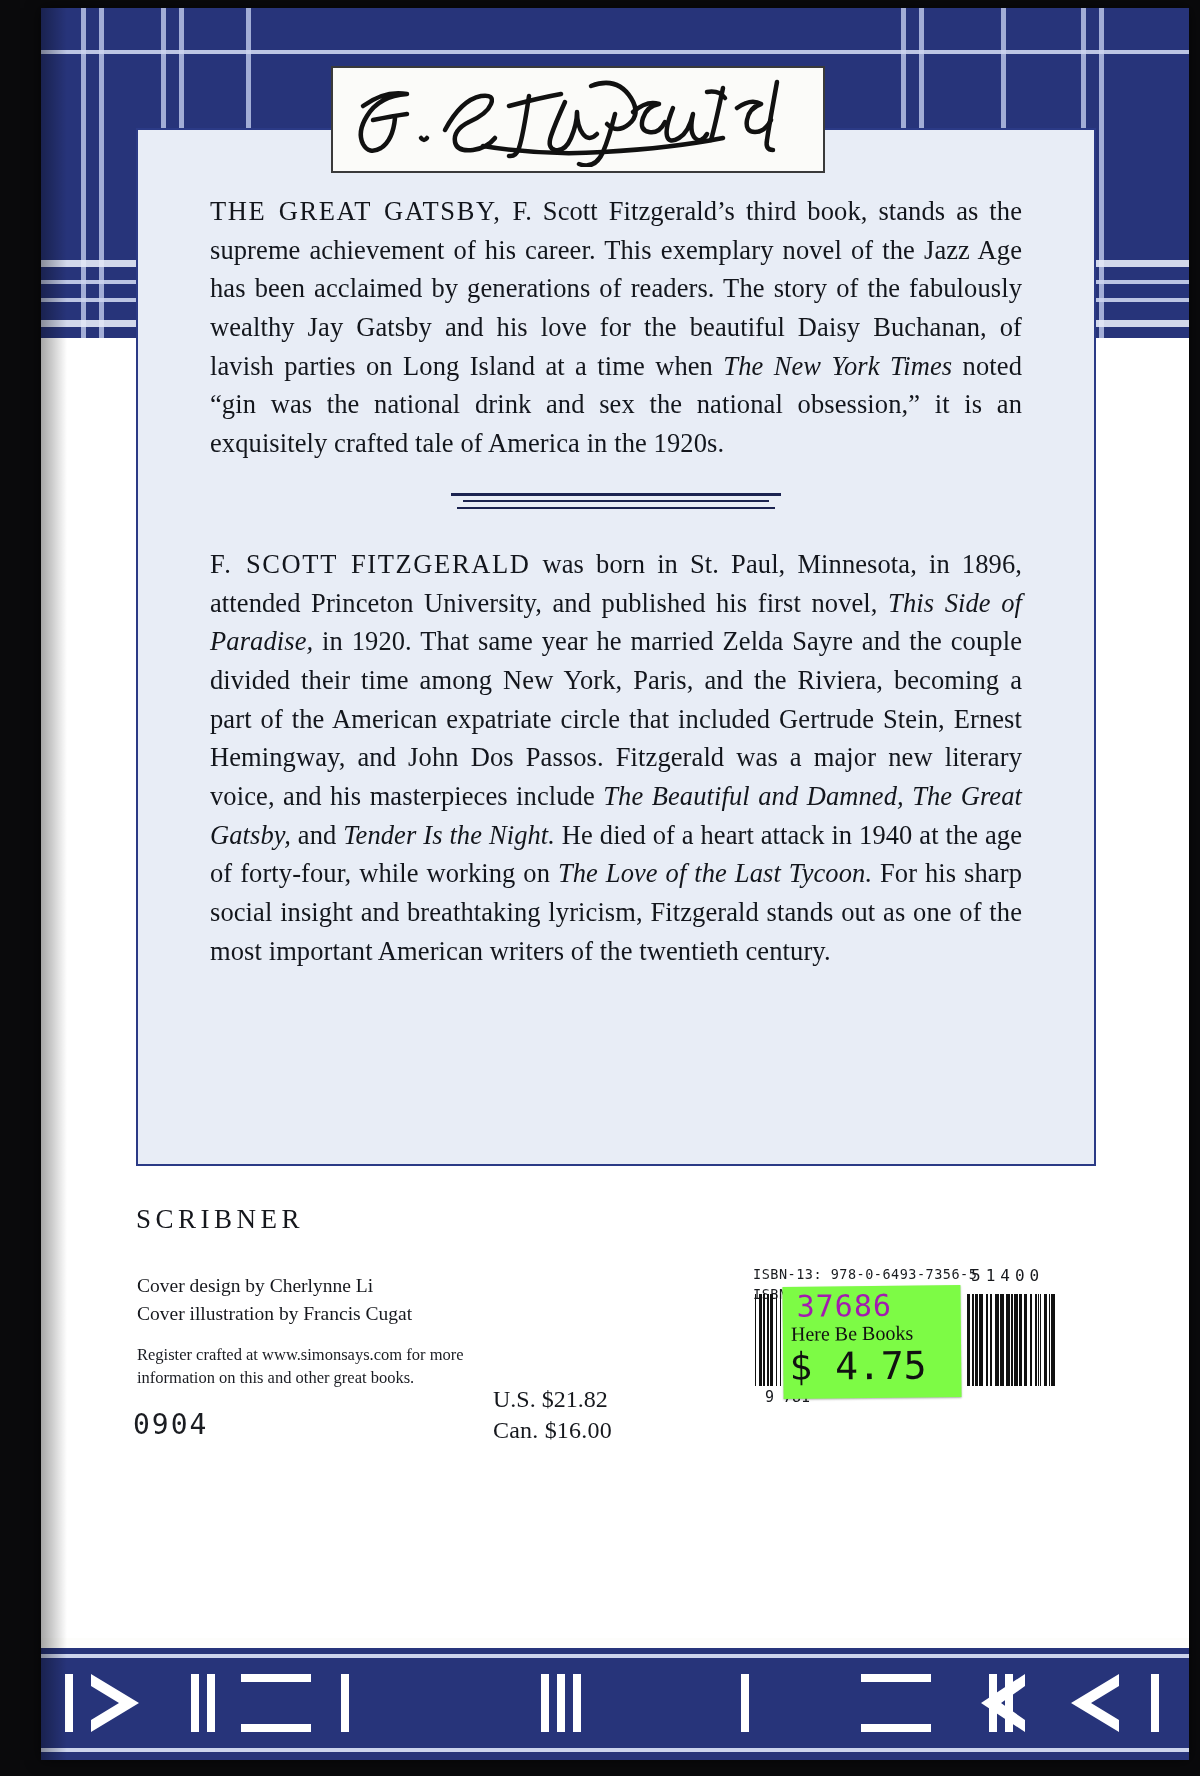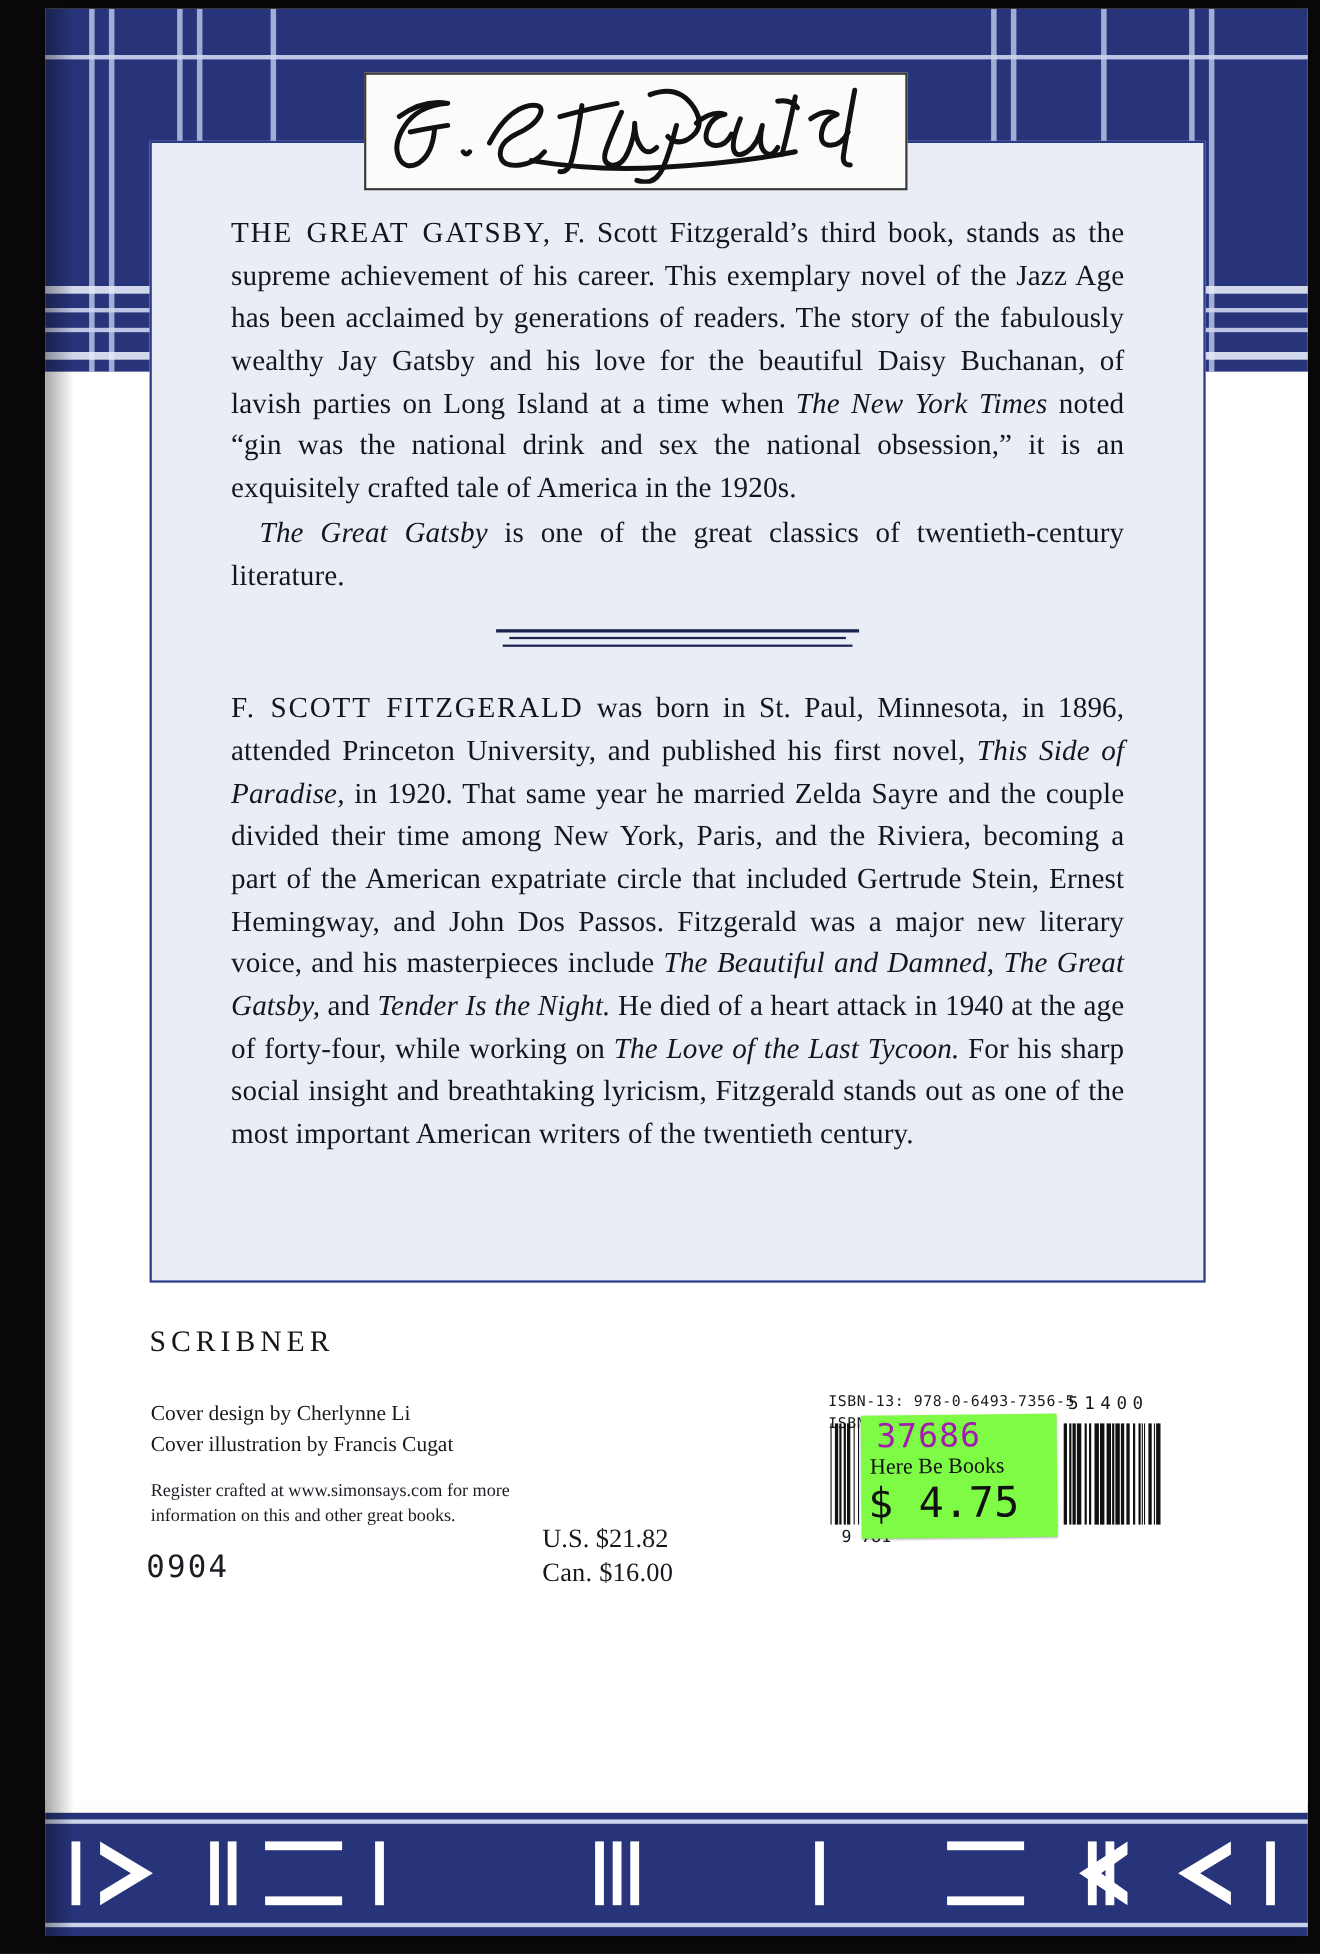--- a/index.html
+++ b/index.html
@@ -318,21 +318,20 @@
           <path d="M444 14 q-8 44 -10 58 q-2 10 6 10"></path>
           <path d="M150 78 q60 10 120 6 q70 -4 120 -14"></path>
         </g>
       </svg>
     </div>
 
     <div class="panel">
 
       <p><span class="smallcaps">THE GREAT GATSBY,</span><span> F. Scott Fitzgerald’s third book, stands as the supreme achievement of his career. This exemplary novel of the Jazz Age has been acclaimed by generations of readers. The story of the fabulously wealthy Jay Gatsby and his love for the beautiful Daisy Buchanan, of lavish parties on Long Island at a time when </span><span class="it">The New York Times</span><span> noted “gin was the national drink and sex the national obsession,” it is an exquisitely crafted tale of America in the 1920s.</span></p>
 
-      <p><span class="it">The Great Gatsby</span><span> is one of the great classics of twentieth-century literature.</span></p>
 
       <div class="divider">
         <i class="a"></i>
           <i class="b"></i>
           <i class="c"></i>
       </div>
 
       <p class="p2"><span class="smallcaps">F. SCOTT FITZGERALD</span><span> was born in St. Paul, Minnesota, in 1896, attended Princeton University, and published his first novel, </span><span class="it">This Side of Paradise,</span><span> in 1920. That same year he married Zelda Sayre and the couple divided their time among New York, Paris, and the Riviera, becoming a part of the American expatriate circle that included Gertrude Stein, Ernest Hemingway, and John Dos Passos. Fitzgerald was a major new literary voice, and his masterpieces include </span><span class="it">The Beautiful and Damned, The Great Gatsby,</span><span> and </span><span class="it">Tender Is the Night.</span><span> He died of a heart attack in 1940 at the age of forty-four, while working on </span><span class="it">The Love of the Last Tycoon.</span><span> For his sharp social insight and breathtaking lyricism, Fitzgerald stands out as one of the most important American writers of the twentieth century.</span></p>
 
     </div>

